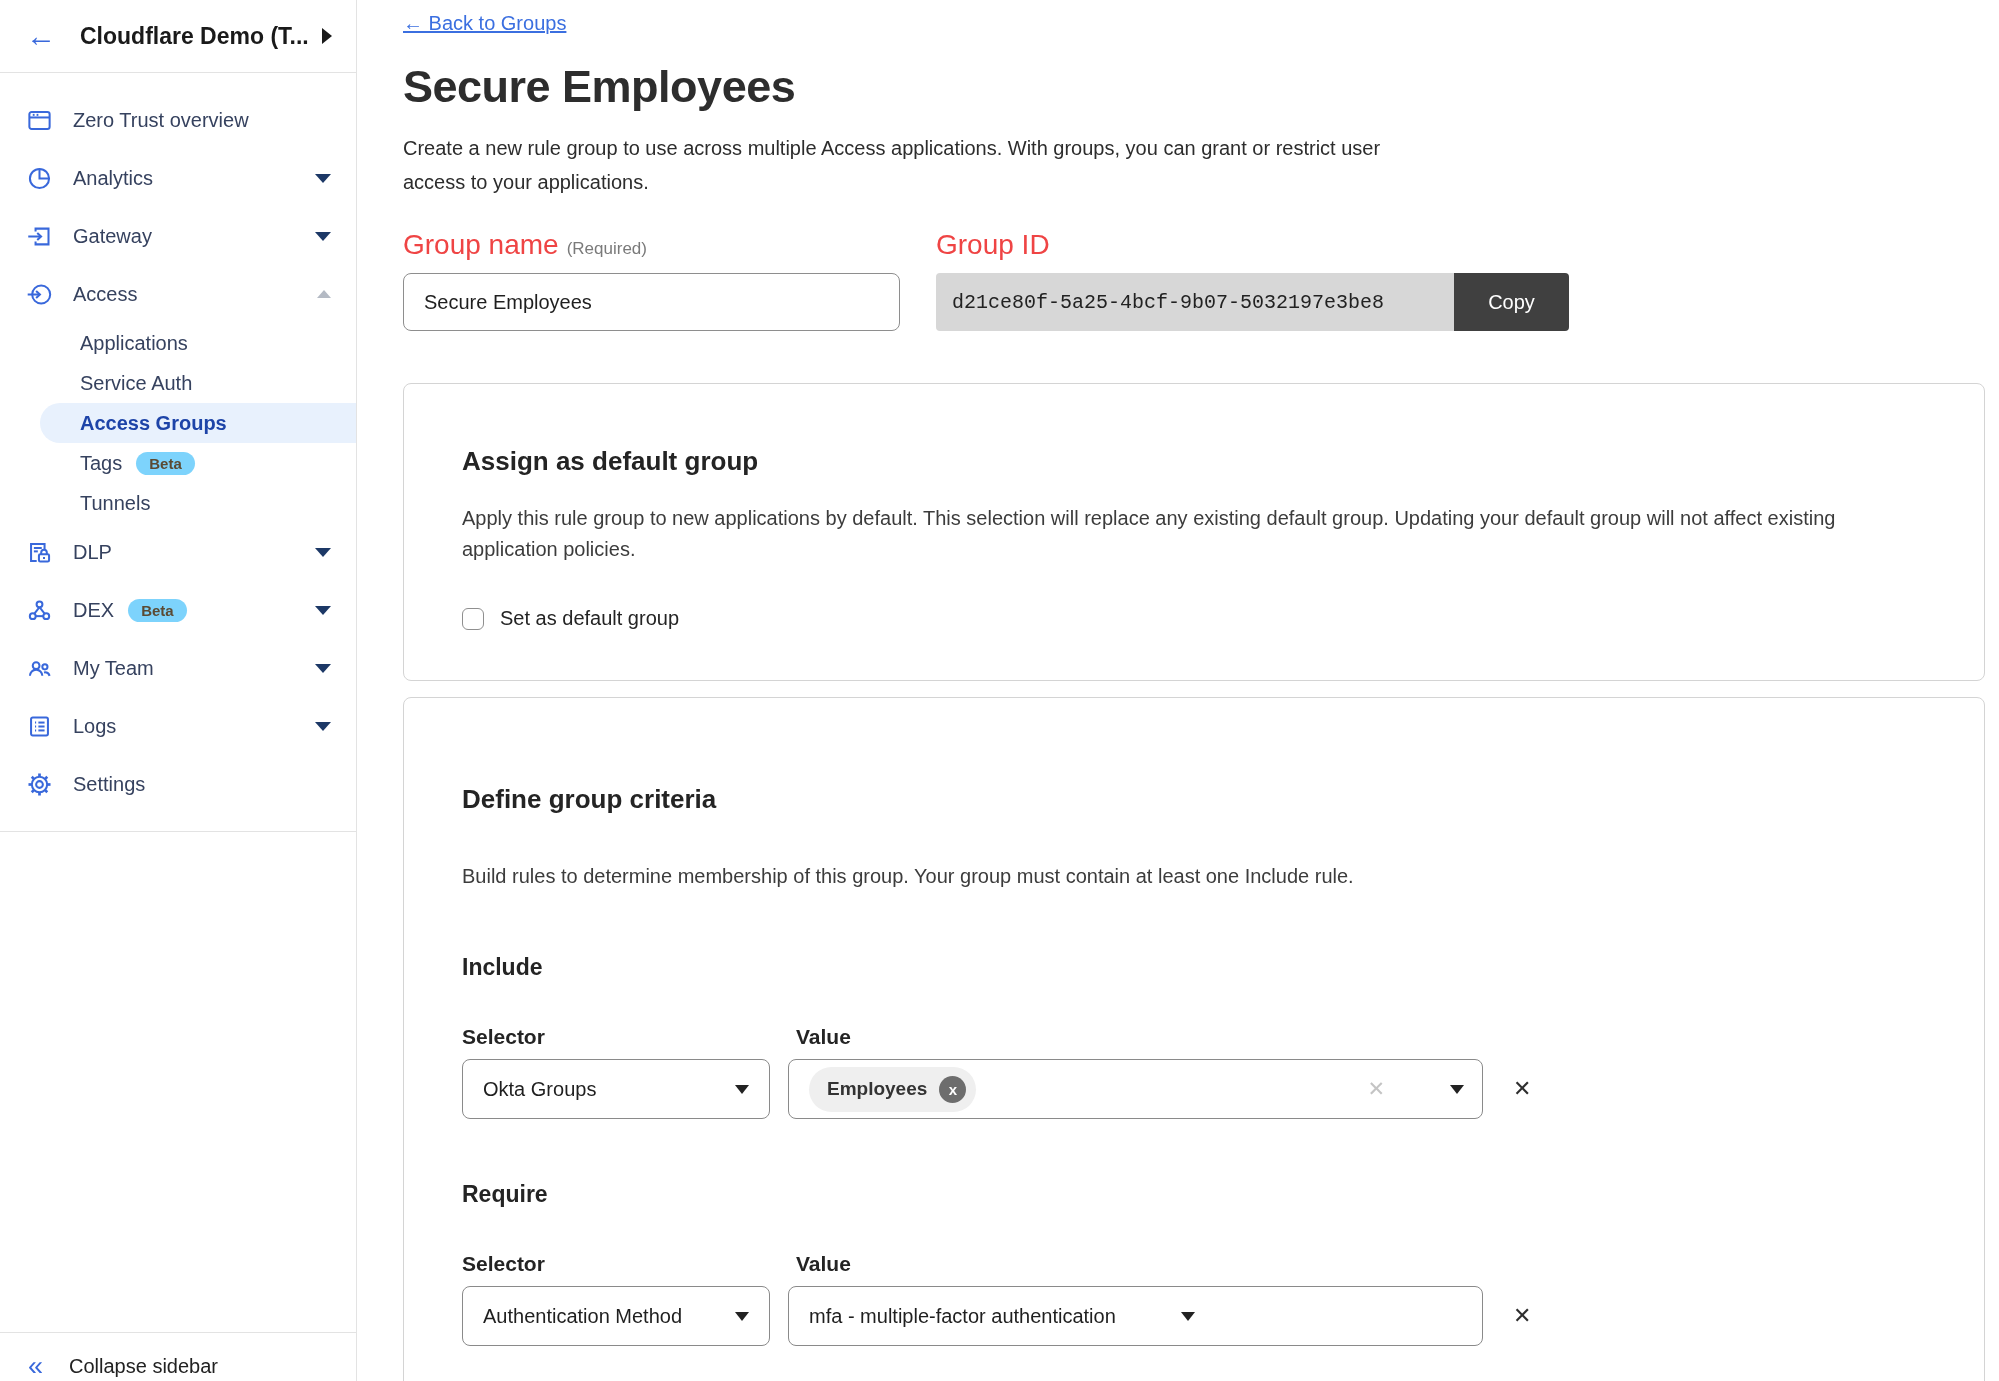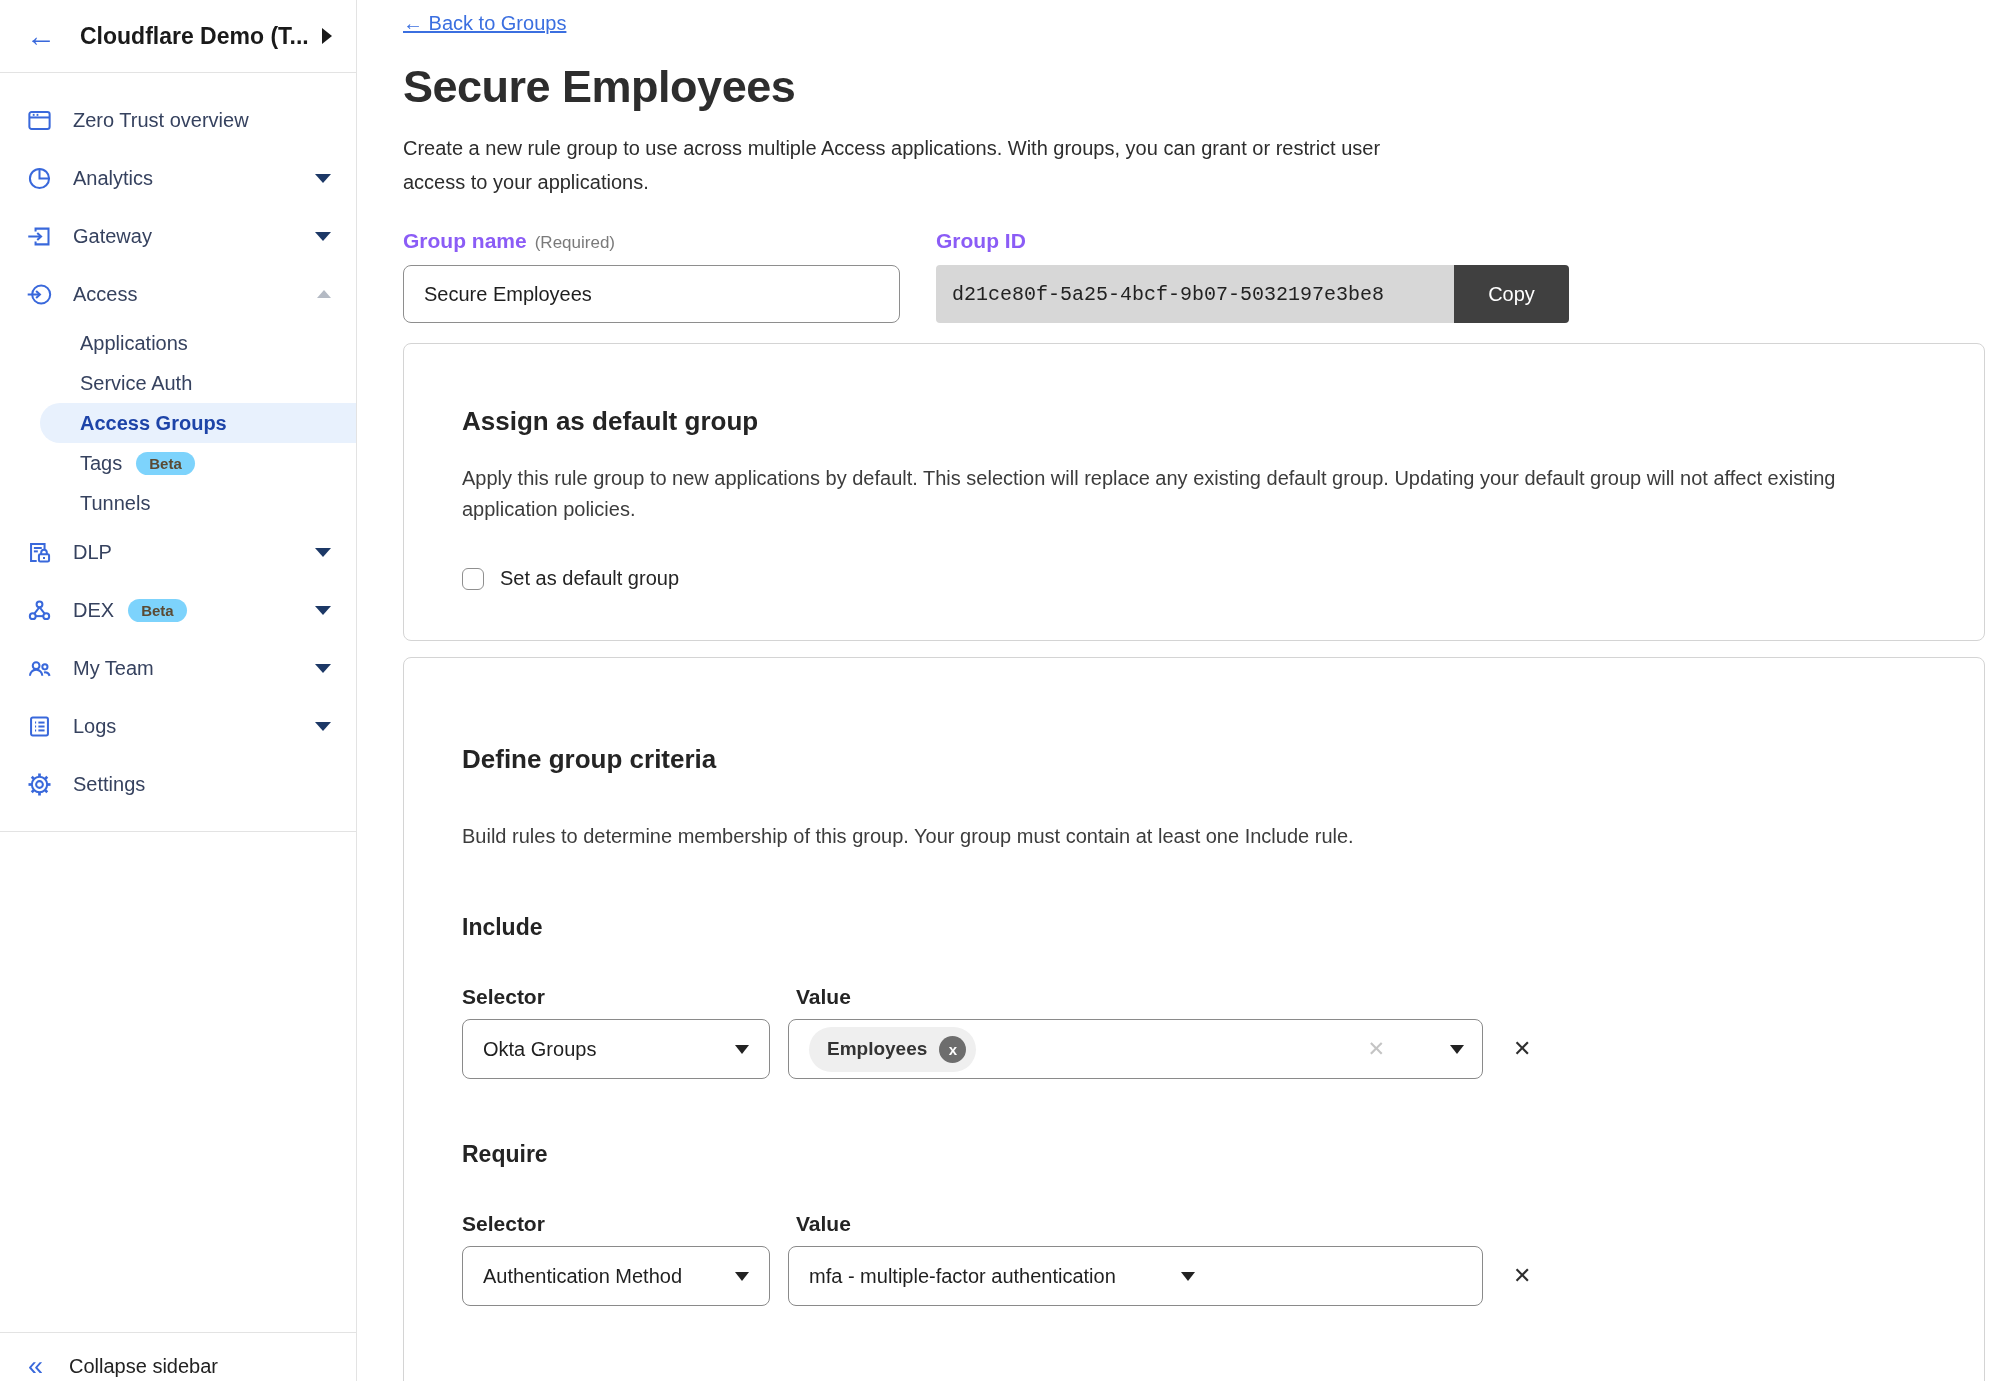--- a/index.html
+++ b/index.html
@@ -52,35 +52,35 @@
   .main { position:absolute; left:357px; top:0; width:1642px; height:1381px;
     padding:10px 14px 0 46px; }
   .back-link { display:inline-block; color:#3B6FE0; font-size:20px;
     text-decoration:underline; cursor:pointer; margin-top:2px; }
   .page-title { margin-top:26px; font-size:45px; font-weight:700; color:#2d2d2d;
     letter-spacing:-0.5px; }
   .page-desc { margin-top:18px; font-size:20px; line-height:34px; color:#2d2d2d;
     max-width:1000px; }
 
   .form-row { margin-top:30px; display:flex; }
-  .field-label { font-size:21px; font-weight:700; color:#8b5cf6; }
+  .field-label { font-size:28px; font-weight:400; color:#ef4444; }
   .required-hint { font-size:17px; color:#7a7a7a; font-weight:400; margin-left:8px; }
   .text-input { margin-top:12px; width:497px; height:58px; border:1px solid #8e8e8e;
     border-radius:8px; font-size:20px; color:#1f1f1f; padding:0 20px;
     font-family:"Liberation Sans", sans-serif; outline:none; display:block; }
   .gid-col { margin-left:36px; }
   .gid-row { margin-top:12px; display:flex; border-radius:4px; overflow:hidden; }
   .gid-box { width:518px; height:58px; background:#D7D7D7; display:flex; align-items:center;
     padding:0 16px; font-family:"Liberation Mono","DejaVu Sans Mono",monospace;
     font-size:20px; color:#222; }
   .copy-btn { width:115px; height:58px; background:#404040; color:#fff; border:none;
     font-size:20px; font-family:"Liberation Sans", sans-serif; cursor:pointer; }
 
   .card { border:1px solid #d4d4d4; border-radius:8px; width:1582px; }
-  .card1 { margin-top:20px; padding:62px 39px 50px 58px; }
+  .card1 { margin-top:52px; padding:62px 39px 50px 58px; }
   .card2 { margin-top:16px; padding:86px 58px 80px 58px; height:900px; }
   .card-heading { font-size:26px; font-weight:700; color:#242424; }
   .card-body { margin-top:26px; font-size:20px; line-height:31px; color:#3c3c3c;
     max-width:1470px; }
   .card2 .card-body { margin-top:46px; }
 
   .checkbox-row { margin-top:42px; display:flex; align-items:center; cursor:pointer; }
   .checkbox { width:22px; height:22px; border:1.5px solid #8f8f8f; border-radius:6px;
     background:#fff; }
   .checkbox-label { margin-left:16px; font-size:20px; color:#242424; }

